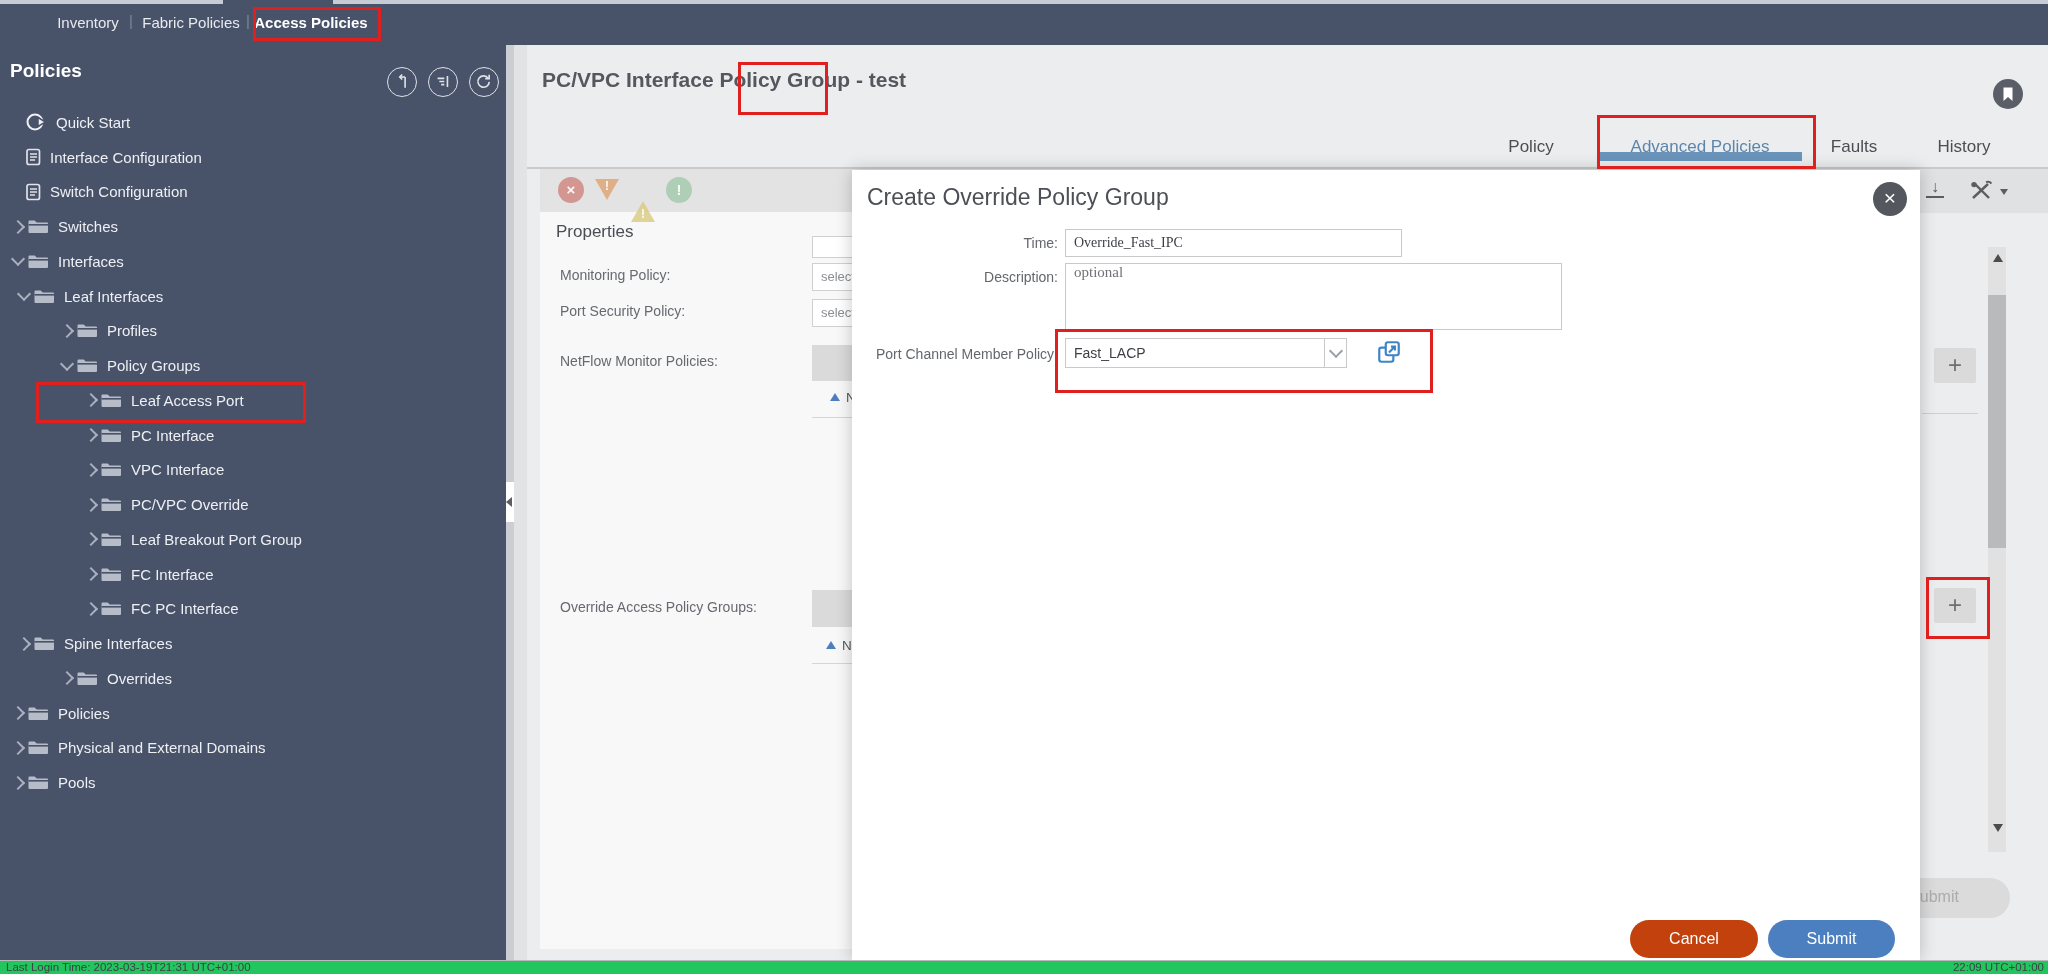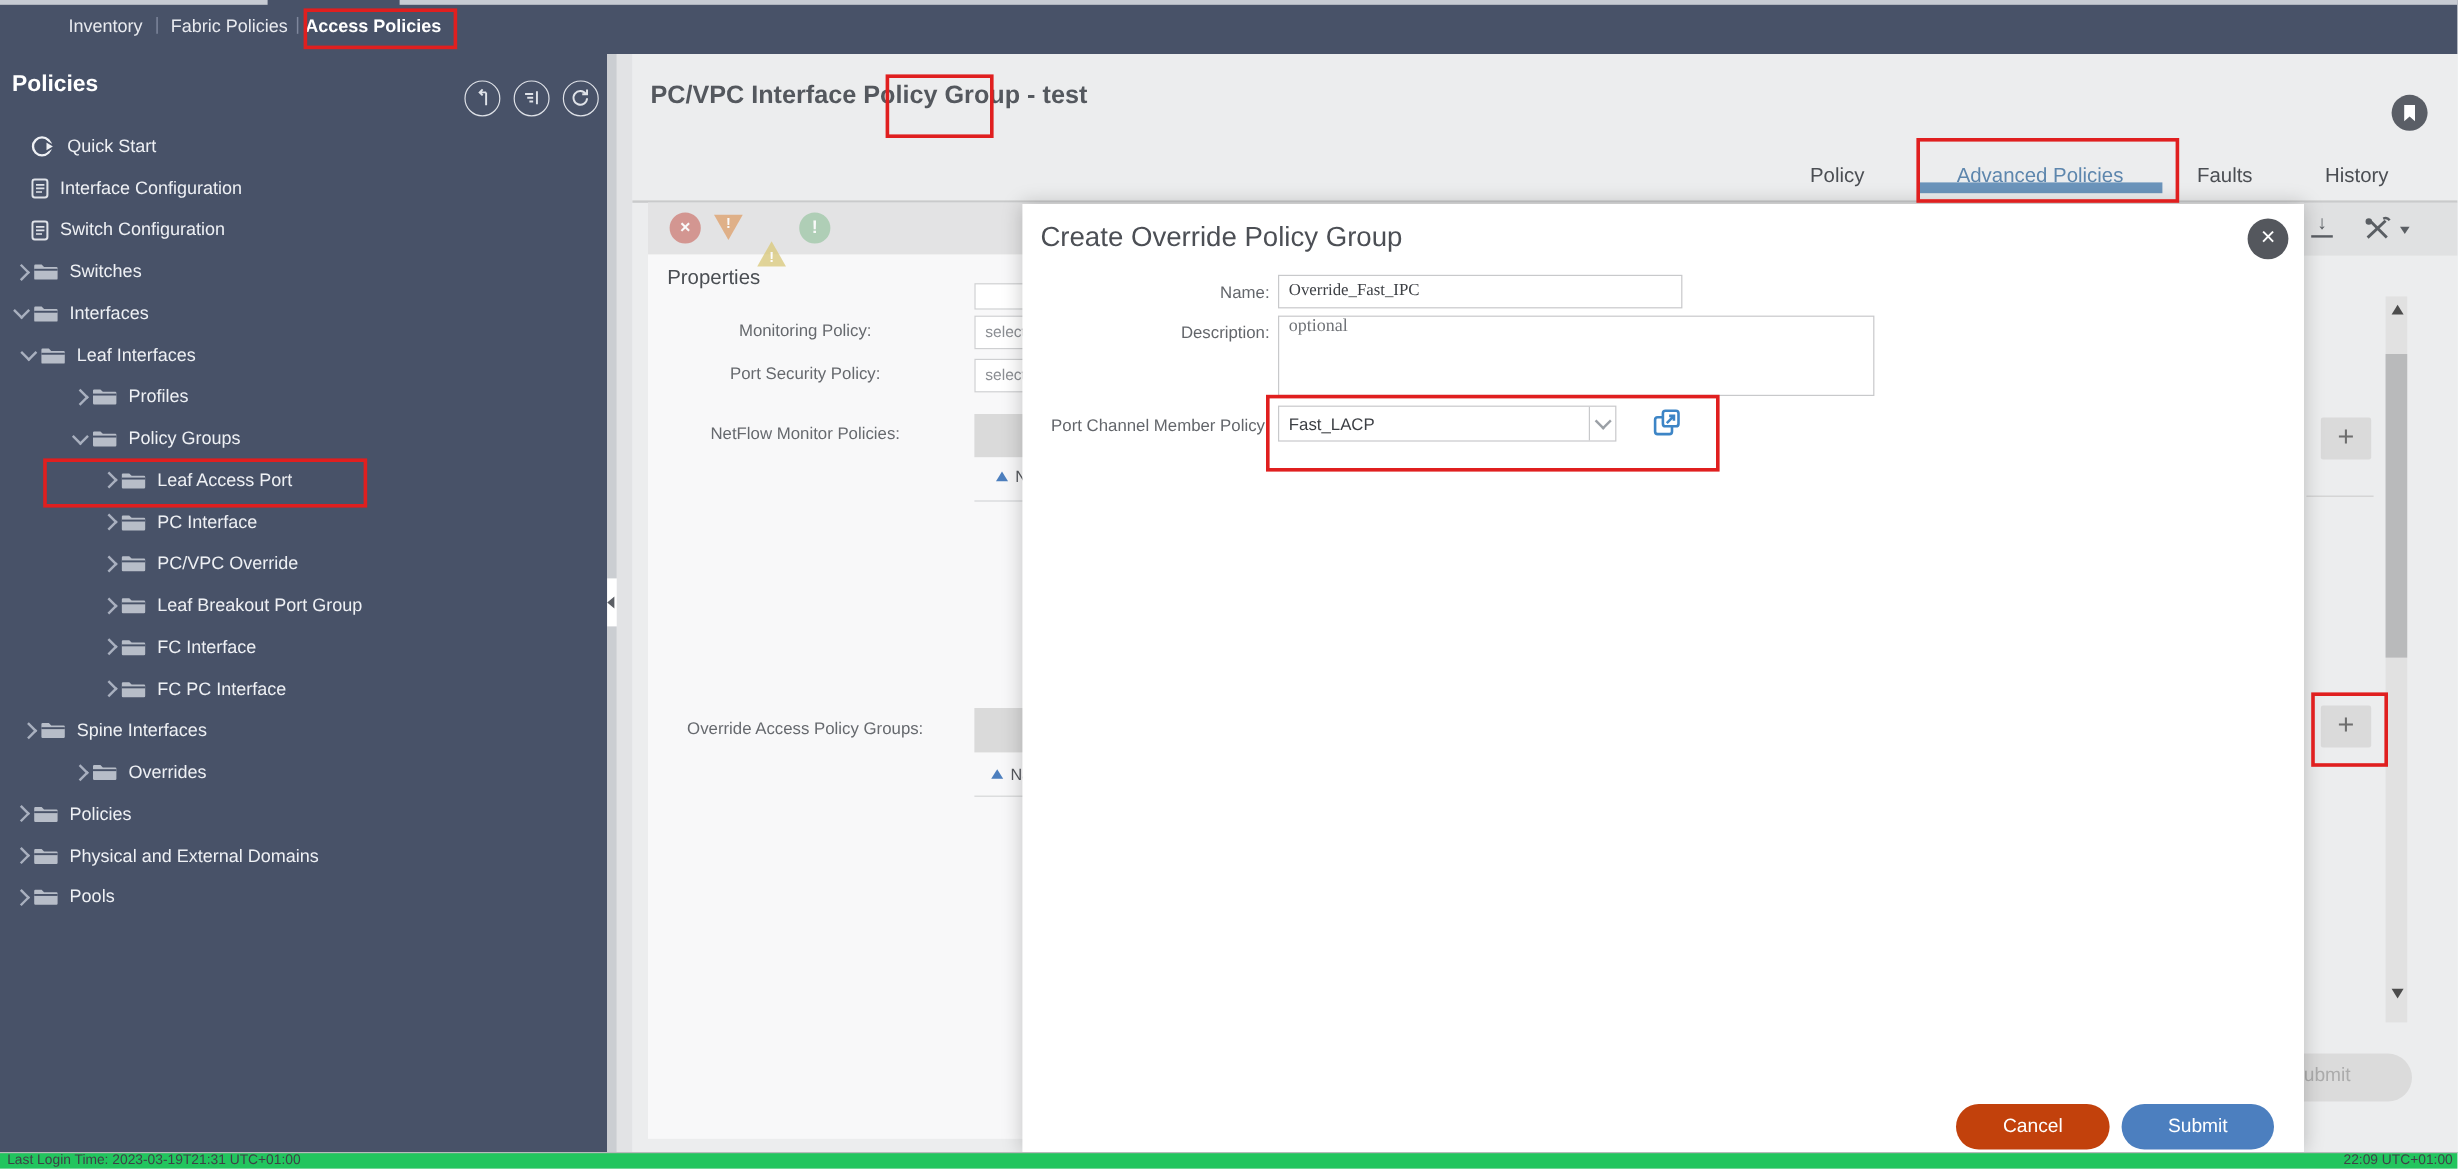--- a/index.html
+++ b/index.html
@@ -37,21 +37,21 @@
   .tabline{left:527px;top:167px;width:1521px;height:2px;background:#c9cacb}
   .tabunder{left:1598px;top:152px;width:204px;height:9px;background:#6b94bb}
   .toolrail{left:1920px;top:169px;width:128px;height:44px;background:#e0e1e2}
   .panel{left:540px;top:169px;width:1380px;height:780px;background:#f8f8f9}
   .ptoolbar{left:540px;top:169px;width:1380px;height:43px;background:#e3e3e4}
   .sic{top:177px;width:26px;height:26px;opacity:.8}
   .sic-circ{border-radius:50%;color:#fff;text-align:center;font-weight:bold;font-size:15px;line-height:26px}
   .tri{position:relative;width:24px;height:22px}
   .tri .bang{position:absolute;width:100%;text-align:center;color:#fff;font-weight:bold;font-size:12px}
   .phead{left:556px;top:222px;font-size:17px;color:#4a4e53}
-  .flabel{width:222px;left:560px;text-align:center;font-size:14px;color:#66696e;white-space:nowrap}
+  .flabel{width:222px;left:560px;text-align:left;font-size:14px;color:#66696e;white-space:nowrap}
   .fbox{left:812px;width:240px;background:#fff;border:1px solid #cfd0d2;box-sizing:border-box;font-size:13px;color:#8b8e93;line-height:26px;padding-left:8px}
   .gblock{left:812px;width:240px;background:#dadada}
   .sortup{border-left:5px solid transparent;border-right:5px solid transparent;border-bottom:8px solid #4d7fbe}
   .colname{font-size:13.5px;color:#55585d}
   .hline{background:#d5d6d7;height:1px}
   .pill{border-radius:20px;text-align:center;font-size:16px;line-height:38px;cursor:pointer}
   .ghostsubmit{left:1858px;top:878px;width:152px;height:40px;background:#dbdbdb;color:#acacac;z-index:5}
   
   .rail{z-index:5}
   .track{left:1988px;top:247px;width:18px;height:605px;background:#e1e1e1}
@@ -213,20 +213,32 @@
     <span class="chevslot">
         <i class="chev"></i>
       </span>
     <span class="ticon">
         <svg width="21" height="15" viewBox="0 0 21 15">
           <path d="M0.5 2.5 a1 1 0 0 1 1-1 h5.2 l2 2 h10.3 a1 1 0 0 1 1 1 v8.5 a1 1 0 0 1 -1 1 h-17.5 a1 1 0 0 1 -1 -1 z" fill="#b7bdc8"></path>
           <rect x="0.5" y="5" width="19.5" height="1.6" fill="#485268"></rect>
         </svg>
       </span>
     <span>PC Interface</span>
+  </div>
+  <div class="trow lvl4">
+    <span class="chevslot">
+        <i class="chev"></i>
+      </span>
+    <span class="ticon">
+        <svg width="21" height="15" viewBox="0 0 21 15">
+          <path d="M0.5 2.5 a1 1 0 0 1 1-1 h5.2 l2 2 h10.3 a1 1 0 0 1 1 1 v8.5 a1 1 0 0 1 -1 1 h-17.5 a1 1 0 0 1 -1 -1 z" fill="#b7bdc8"></path>
+          <rect x="0.5" y="5" width="19.5" height="1.6" fill="#485268"></rect>
+        </svg>
+      </span>
+    <span>VPC Interface</span>
   </div>
   <div class="trow lvl4">
     <span class="chevslot">
         <i class="chev"></i>
       </span>
     <span class="ticon">
         <svg width="21" height="15" viewBox="0 0 21 15">
           <path d="M0.5 2.5 a1 1 0 0 1 1-1 h5.2 l2 2 h10.3 a1 1 0 0 1 1 1 v8.5 a1 1 0 0 1 -1 1 h-17.5 a1 1 0 0 1 -1 -1 z" fill="#b7bdc8"></path>
           <rect x="0.5" y="5" width="19.5" height="1.6" fill="#485268"></rect>
         </svg>
@@ -405,21 +417,21 @@
 <div class="ab hline rail" style="left:1922px;top:413px;width:56px;background:#cfcfcf"></div>
 <div class="ab plusbtn rail" style="top:588px">+</div>
 <div class="ab redbox" style="left:1926px;top:577px;width:58px;height:56px"></div>
 
 <div class="ab pill ghostsubmit">Submit</div>
 
 <div class="ab modal">
   <div class="ab mtitle">Create Override Policy Group</div>
   <div class="ab mclose">×</div>
 
-  <div class="ab mlabel" style="top:65px">Name:</div>
+  <div class="ab mlabel" style="top:65px">Time:</div>
   <input class="ab minput" style="top: 59px; width: 337px; height: 28px; padding-left: 8px;" value="Override_Fast_IPC">
 
   <div class="ab mlabel" style="top:99px">Description:</div>
   <textarea class="ab minput" style="top: 93px; width: 497px; height: 67px;" placeholder="optional"></textarea>
 
   <div class="ab mlabel" style="top:176px">Port Channel Member Policy:</div>
   <div class="ab combo">
     <span class="comboval">Fast_LACP</span>
     <span class="combochev">
         <i></i>

